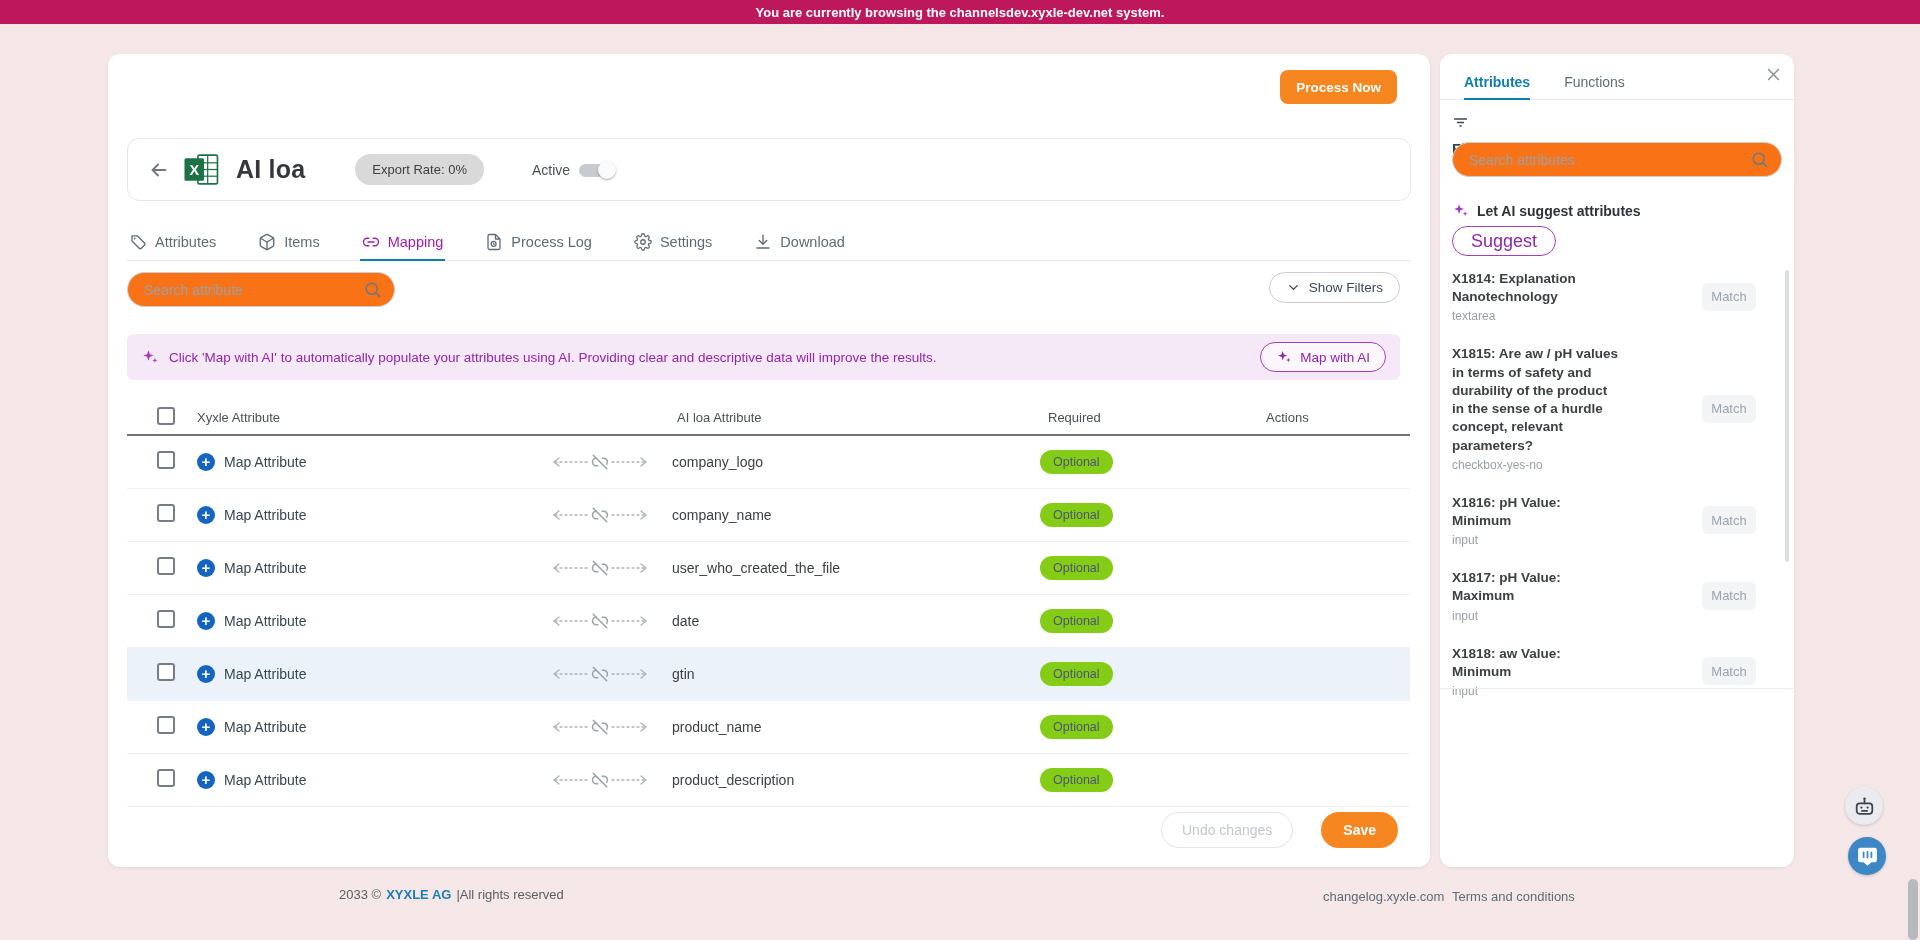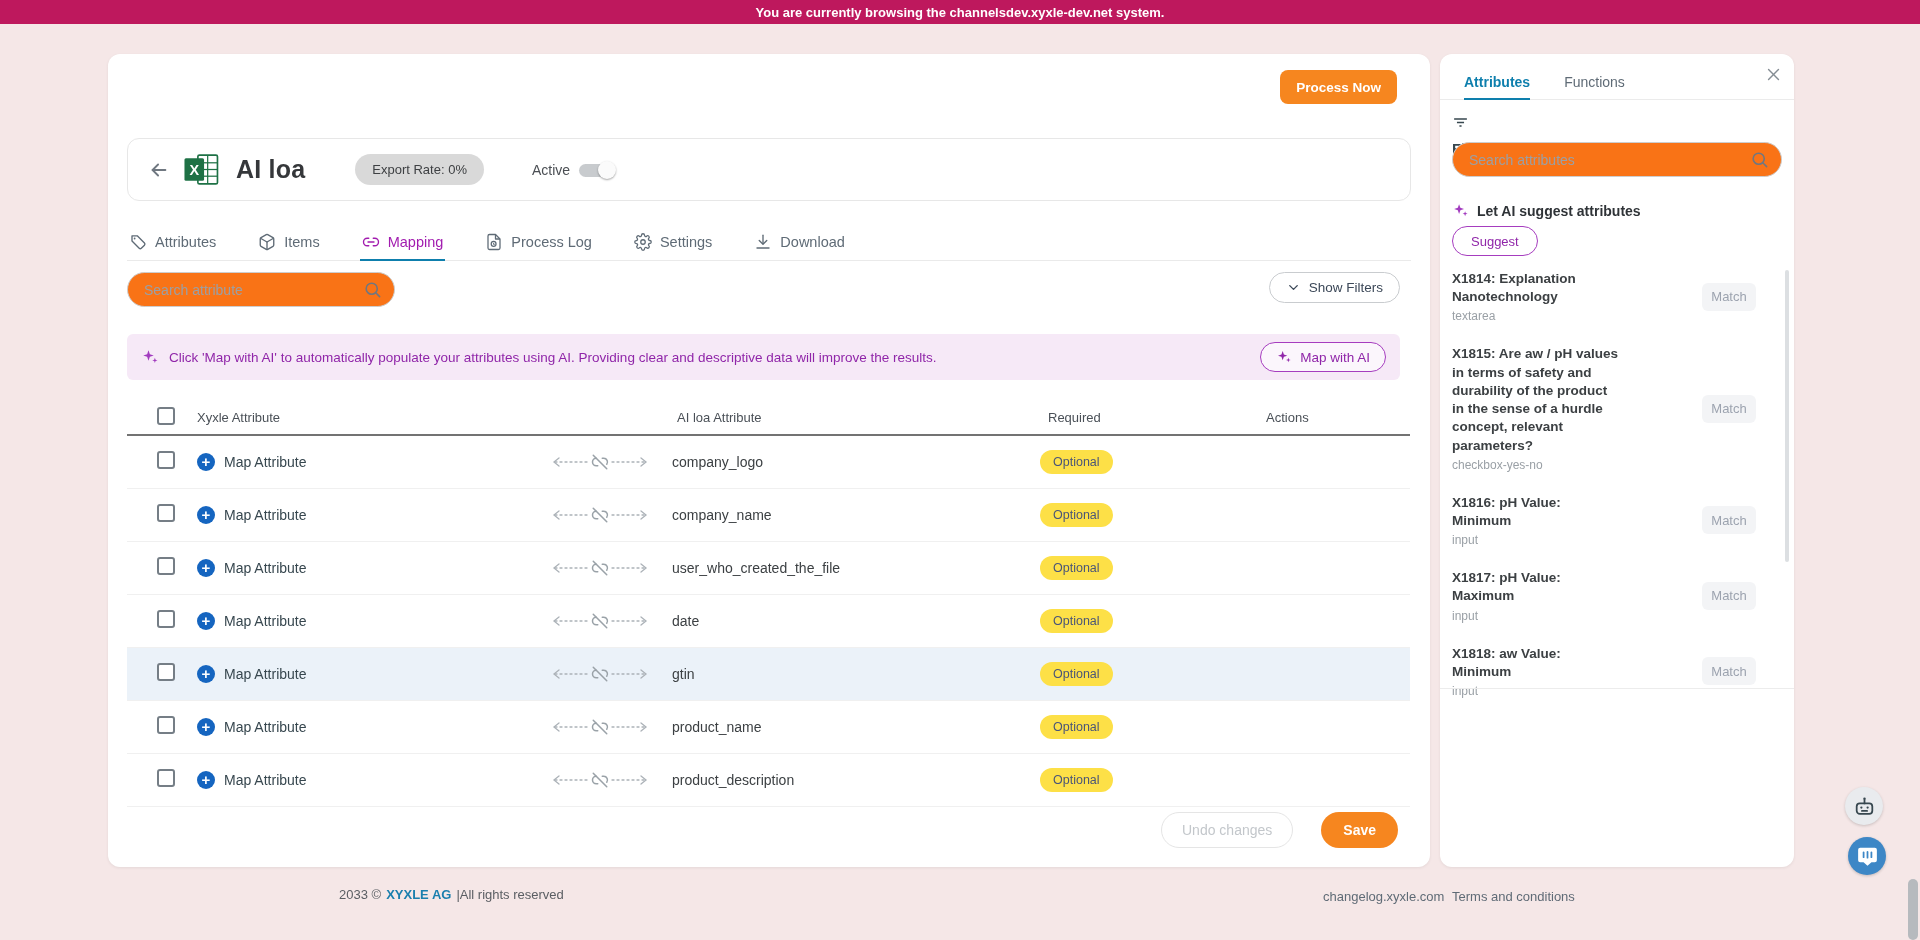--- a/index.html
+++ b/index.html
@@ -56,37 +56,37 @@
   .thead .hc-attr{padding-left:5px;}
   .thead .hc-req{padding-left:31px;}
   .thead .hc-act{padding-left:49px;}
   .trow{height:53px;border-bottom:1px solid #F0F0F0;}
   .trow.highlight{background:#EBF2F9;}
   .checkbox{display:inline-block;width:18px;height:18px;border:2px solid #757E86;border-radius:3px;background:#fff;}
   .map-attr{display:flex;align-items:center;gap:9px;background:none;border:none;font-family:inherit;font-size:14px;color:#37474F;}
   .plus-circle{width:18px;height:18px;border-radius:50%;background:#1565C0;color:#fff;display:flex;align-items:center;justify-content:center;font-size:15px;font-weight:700;line-height:1;padding-bottom:2px;}
   .c-conn{display:flex;justify-content:center;}
   .attr-name{font-size:14px;color:#3C4043;}
-  .badge{display:inline-block;margin-left:23px;padding:5px 13px;border-radius:999px;background:#fde047;color:#4A5578;font-size:12.5px;}
+  .badge{display:inline-block;margin-left:23px;padding:5px 13px;border-radius:999px;background:#84cc16;color:#4A5578;font-size:12.5px;}
 
   .actions-row{position:absolute;right:32px;top:758px;display:flex;gap:28px;}
   .undo-btn{height:36px;padding:0 20px;border:1px solid #E5E5E5;border-radius:18px;background:#fff;color:#C3C7CB;font-size:14px;font-family:inherit;}
   .save-btn{height:36px;padding:0 22px;border:none;border-radius:18px;background:#F6861F;color:#fff;font-size:14px;font-weight:600;font-family:inherit;}
 
   
   .close-btn{position:absolute;top:12px;right:12px;background:none;border:none;display:flex;}
   .close-btn svg{width:17px;height:17px;stroke:#858D94;}
   .panel-tabs{position:absolute;left:0;right:0;top:12px;height:34px;display:flex;gap:34px;padding-left:24px;border-bottom:1px solid #EBEBEB;}
   .ptab{display:flex;align-items:center;font-size:14px;color:#5F6B76;border-bottom:2.5px solid transparent;margin-bottom:-1px;background:none;border-top:none;border-left:none;border-right:none;font-family:inherit;}
   .ptab.active{color:#0E7FAD;font-weight:600;border-bottom-color:#0E7FAD;}
   .filters-row{position:absolute;left:12px;top:60px;display:flex;align-items:flex-start;gap:9px;font-size:15px;font-weight:700;color:#37474F;flex-direction:column;}
   .filters-row svg{width:17px;height:17px;fill:#37474F;}
   .panel-search{position:absolute;left:12px;right:12px;top:88px;height:35px;width:auto;}
   .ai-suggest-row{position:absolute;left:12px;top:148px;display:flex;align-items:center;gap:8px;font-size:14px;font-weight:600;color:#2F3337;}
-  .suggest-btn{position:absolute;left:12px;top:172px;height:30px;padding:0 18px;border:1.5px solid #A63DBF;border-radius:16px;background:#fff;color:#9026A9;font-size:13px;font-family:inherit;}
+  .suggest-btn{position:absolute;left:12px;top:172px;height:30px;padding:0 18px;border:1.5px solid #A63DBF;border-radius:16px;background:#fff;color:#9026A9;font-size:18px;font-family:inherit;}
   .suggestions{position:absolute;left:12px;right:38px;top:216px;display:flex;flex-direction:column;gap:22px;}
   .sitem{display:flex;align-items:center;}
   .stext{width:168px;}
   .stitle{font-size:13.5px;font-weight:700;color:#3C4043;line-height:1.35;}
   .stype{font-size:12px;color:#9AA0A6;margin-top:3px;}
   .match-btn{margin-left:auto;width:54px;height:28px;border:none;border-radius:6px;background:#F3F4F6;color:#9CA3AF;font-size:13px;font-family:inherit;}
   .panel-divider{position:absolute;left:0;right:0;top:634px;border-top:1px solid #ECECEC;}
   .panel-scroll{position:absolute;right:5px;top:216px;width:4px;height:292px;border-radius:2px;background:#DCDFE2;}
 
   

